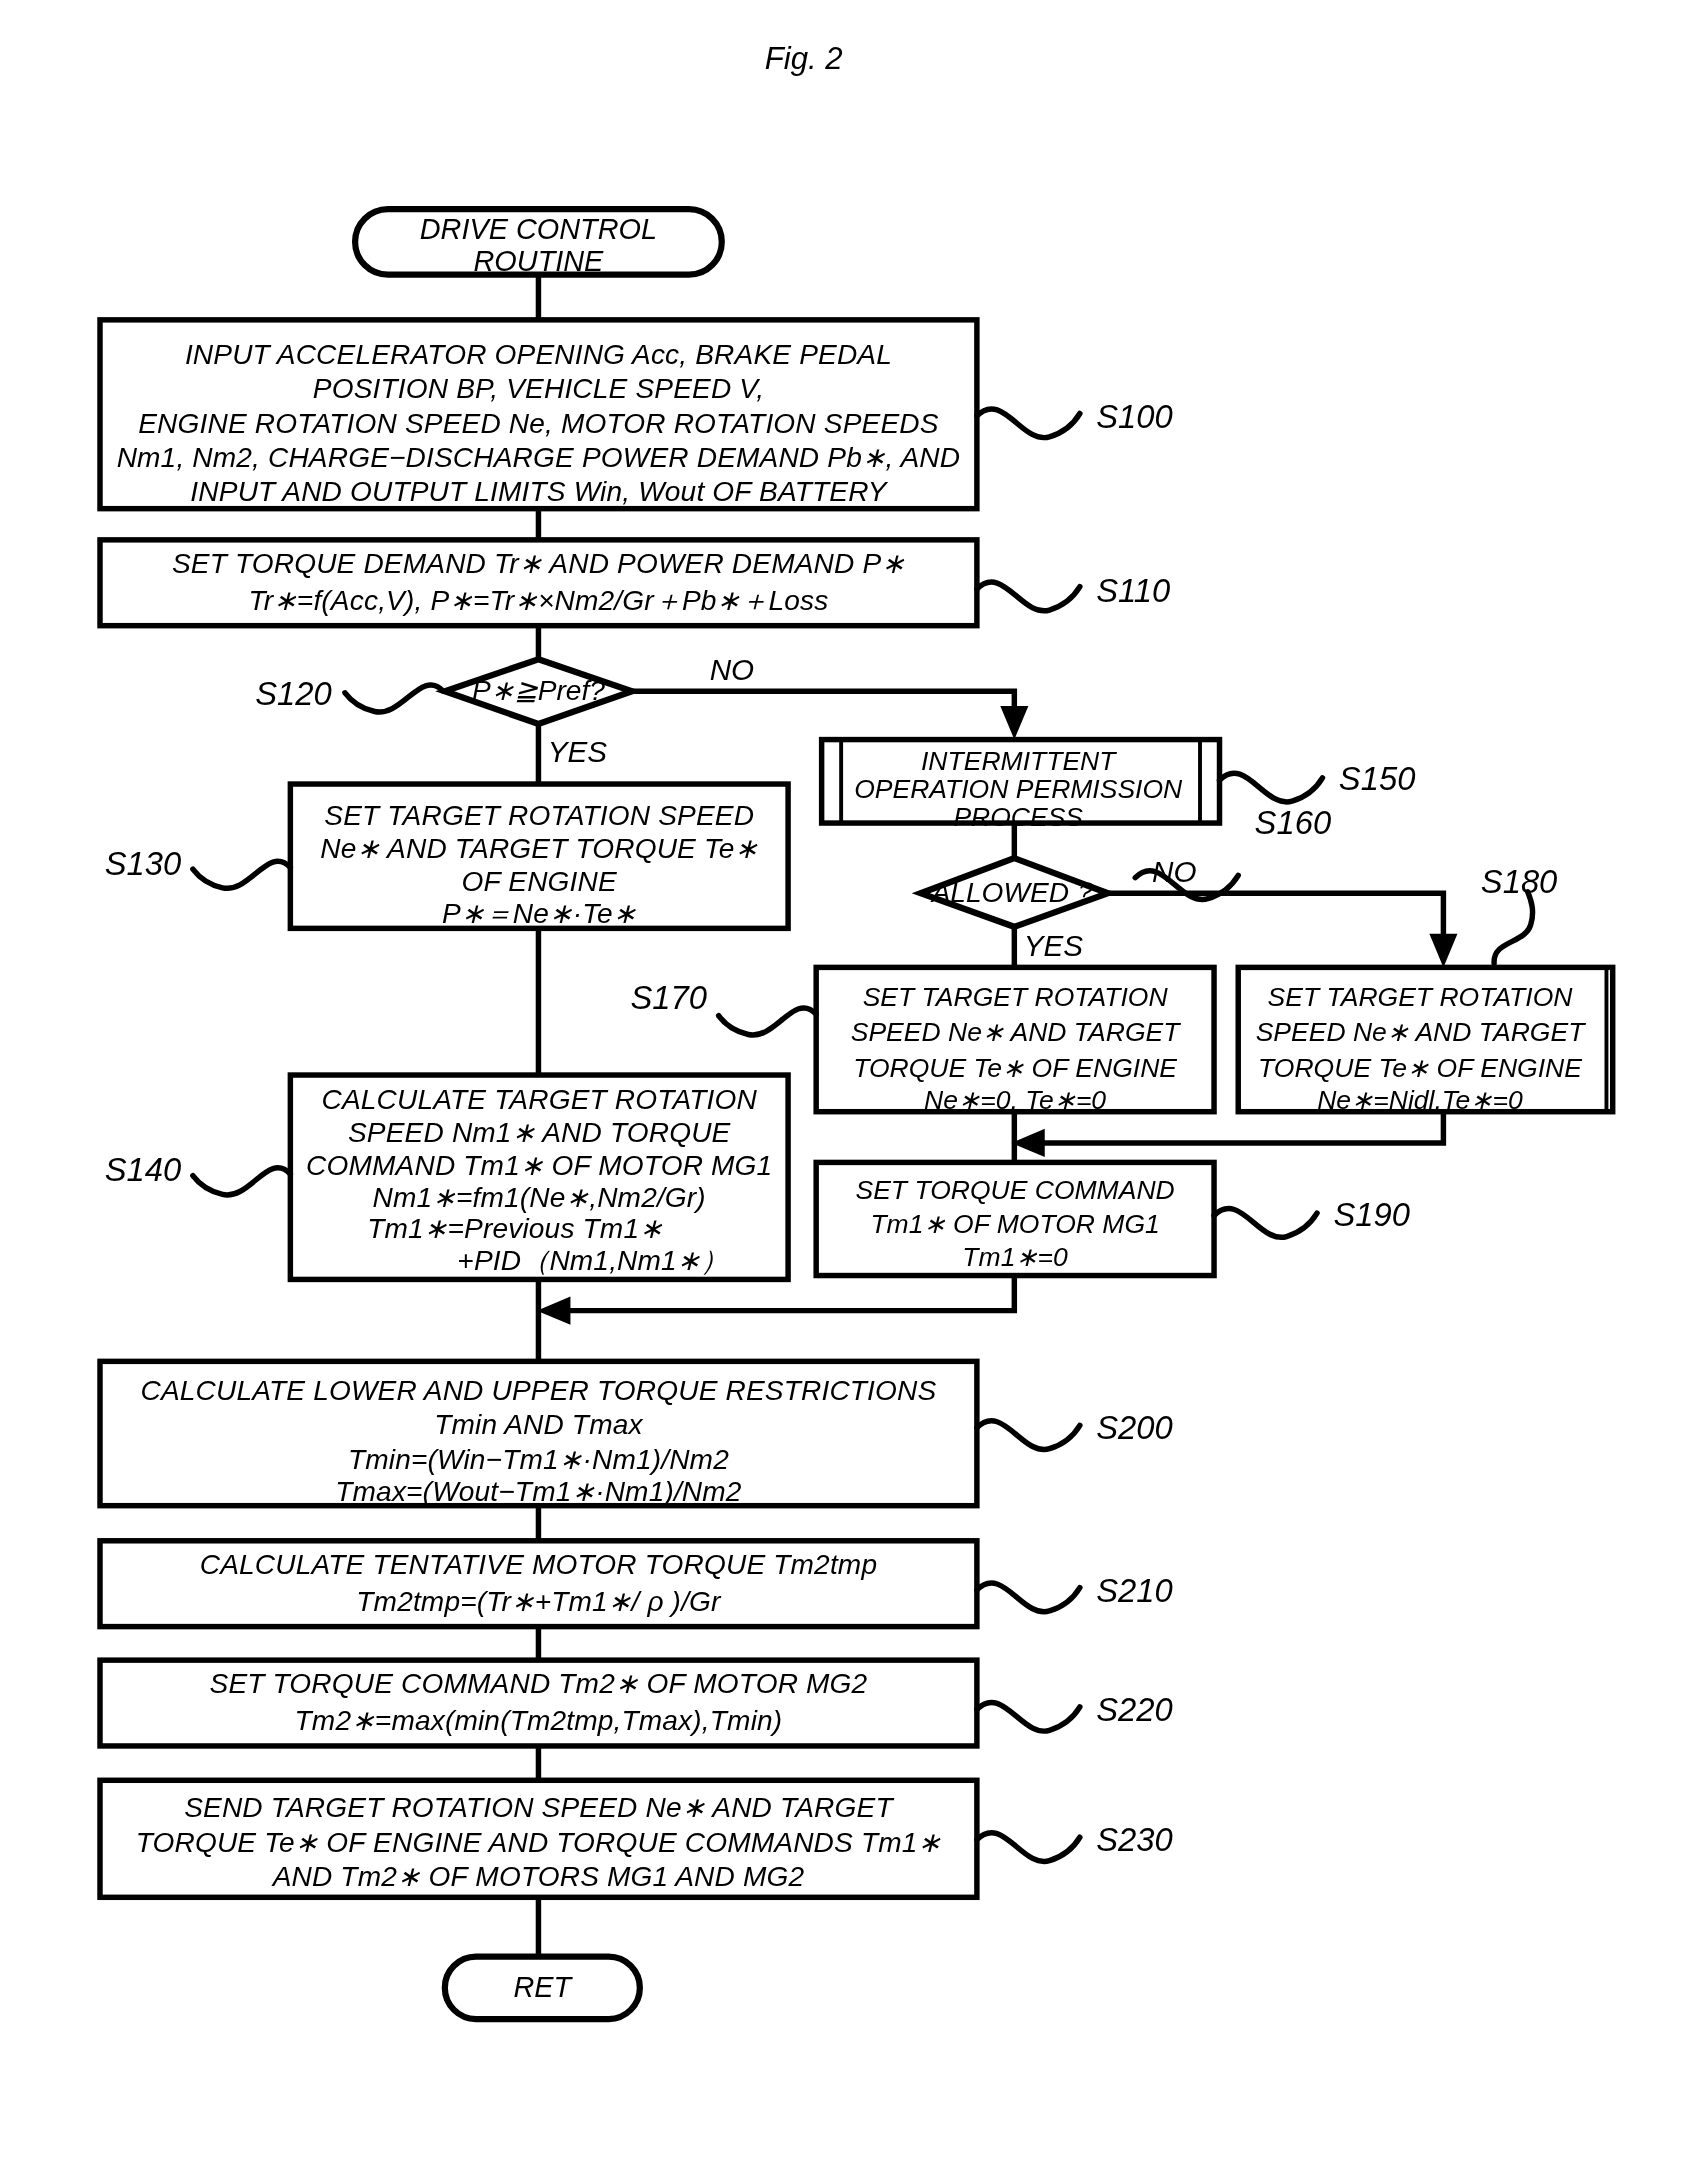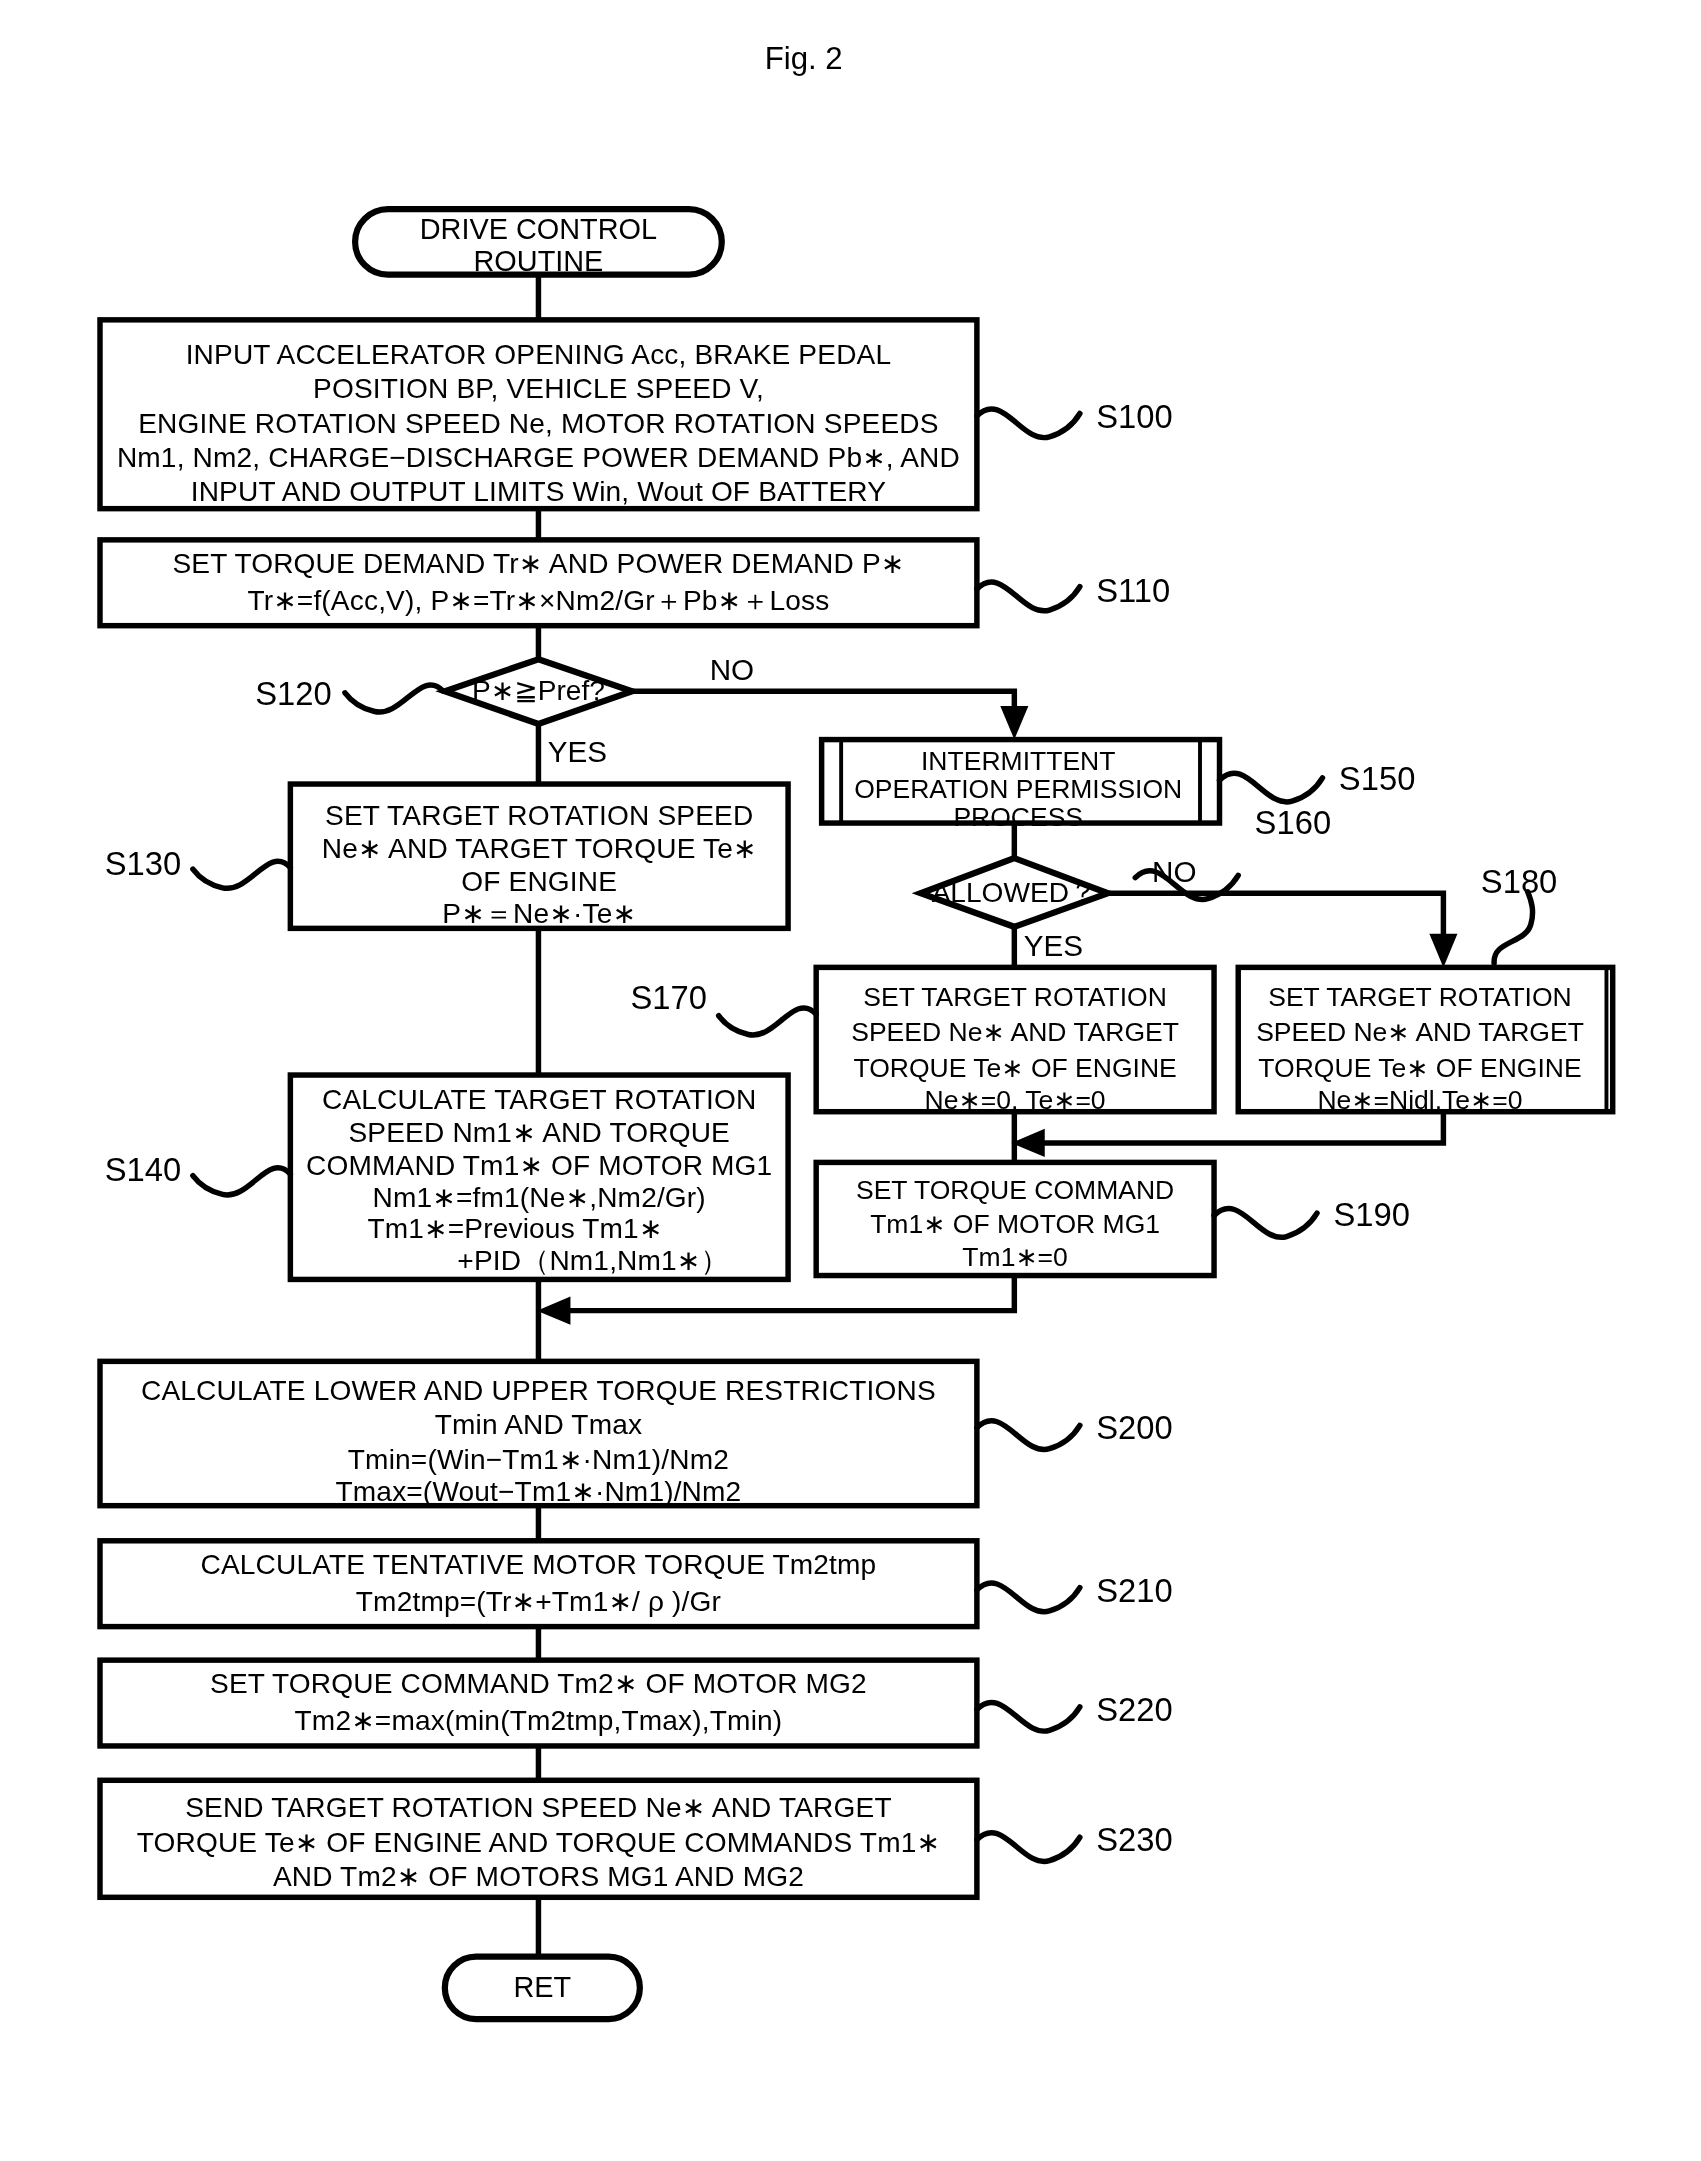--- a/index.html
+++ b/index.html
@@ -13,20 +13,21 @@
     font-family: "Liberation Sans", sans-serif;
     color: #000000;
     overflow: hidden;
     position: relative;
   }
   #figure-root {
     position: absolute;
     top: 0; left: 0;
     width: 1701px;
     height: 2161px;
+    font-style: italic;
   }
   svg#flow {
     display: block;
     width: 1701px;
     height: 2161px;
   }
   .node-box {
     fill: #ffffff;
     stroke: #000000;
     stroke-width: 7;

